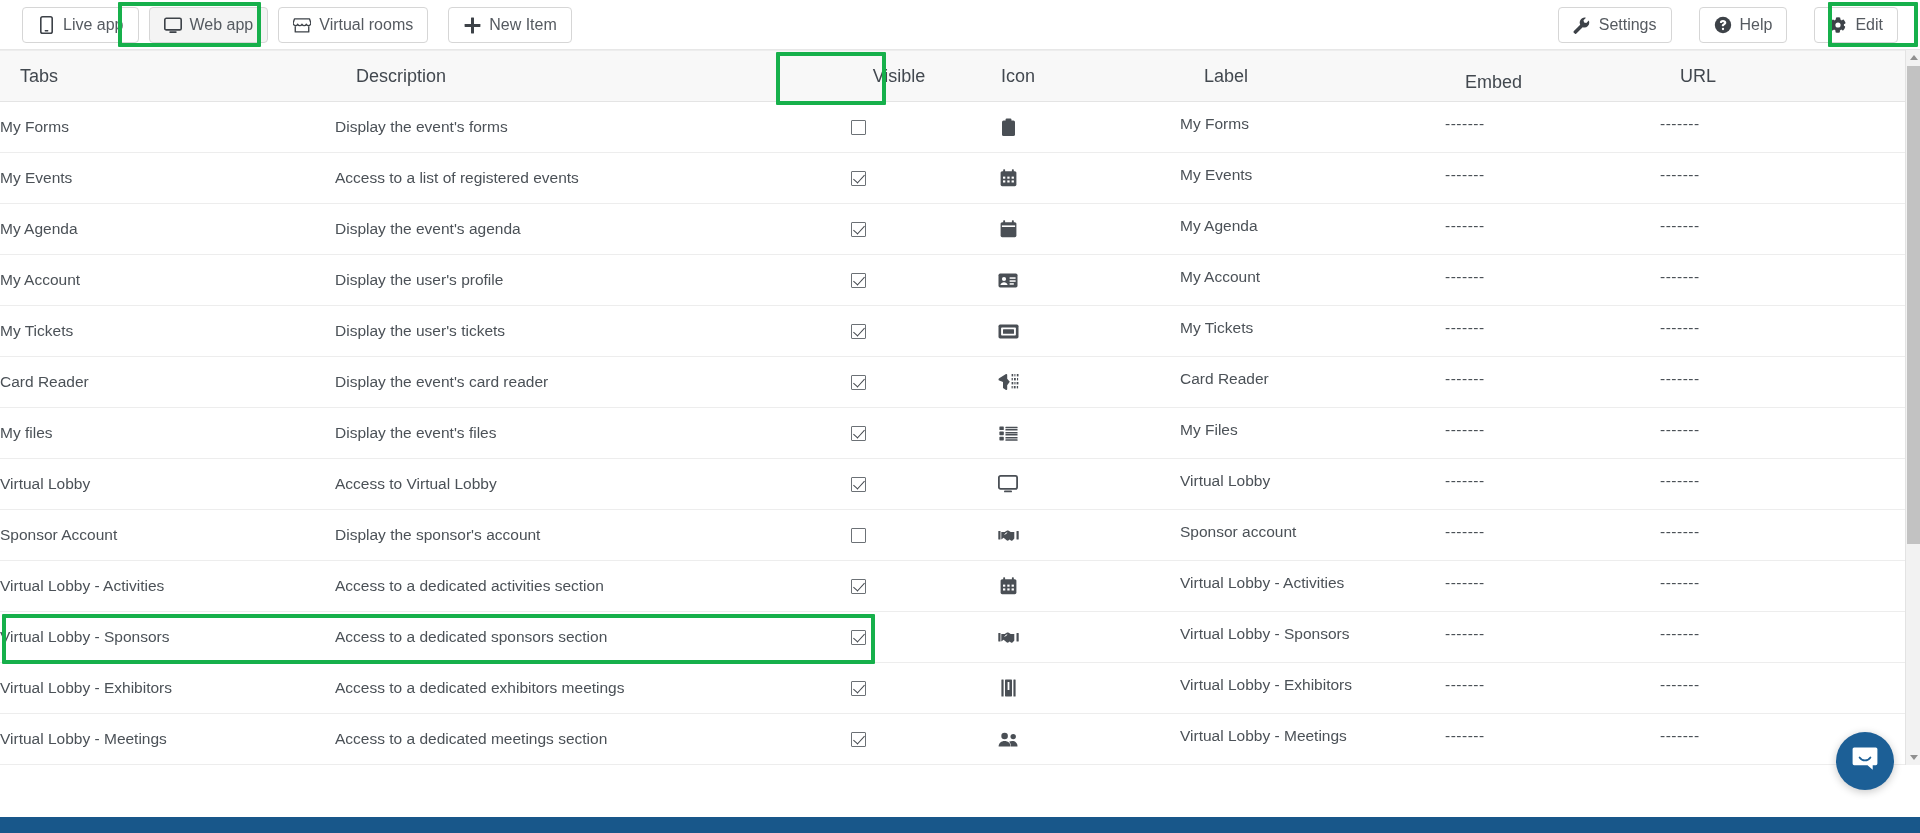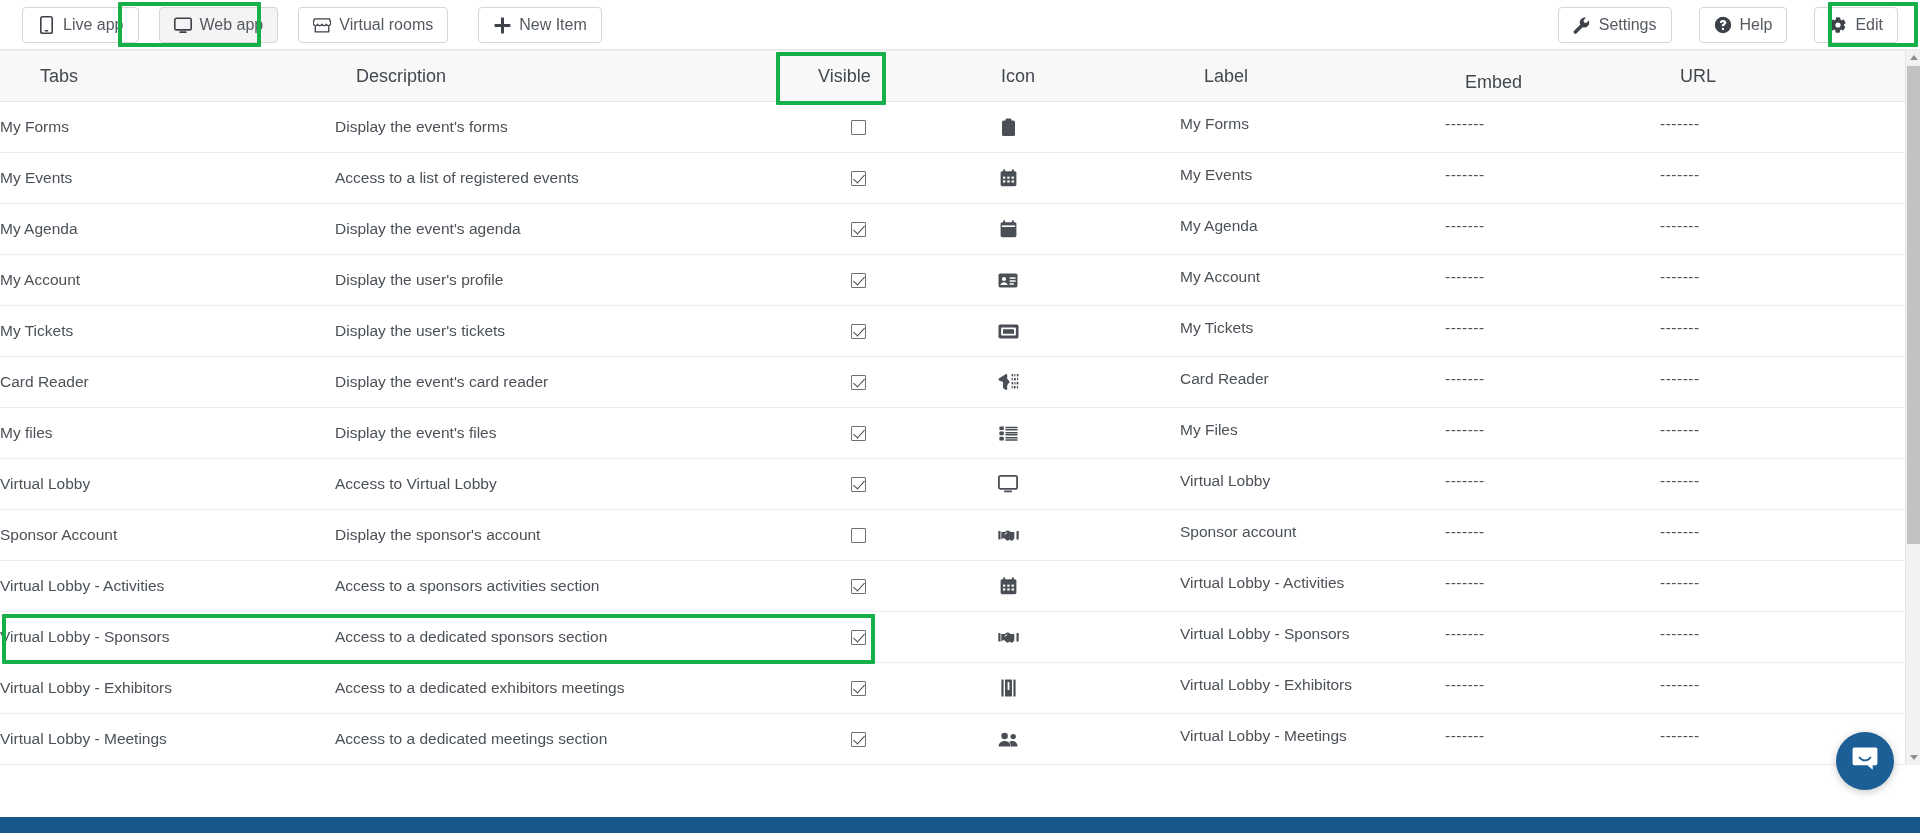--- a/index.html
+++ b/index.html
@@ -27,21 +27,20 @@
     width: 1920px;
     height: 50px;
     background: #ffffff;
     border-bottom: 1px solid #e7e7e7;
   }
   .toolbar-left {
     position: absolute;
     left: 22px; top: 7px;
     display: flex;
     align-items: center;
-    gap: 10px;
   }
   .toolbar-right {
     position: absolute;
     right: 22px; top: 7px;
     display: flex;
     align-items: center;
     gap: 17px;
   }
   .btn {
     height: 36px;
@@ -110,23 +109,23 @@
     background: #f8f8f8;
     border-bottom: 1px solid #e4e4e4;
     border-top: 1px solid #ededed;
     color: #42484f;
     font-size: 18px;
     font-weight: 400;
     text-align: left;
     padding: 0;
     vertical-align: middle;
   }
-  .th-in { padding-left: 40px; }
+  .th-in { padding-left: 20px; }
   th.h-desc .th-in  { padding-left: 21px; }
-  th.h-vis .th-in   { padding-left: 23px; }
+  th.h-vis .th-in   { padding-left: 23px; text-align: center; }
   th.h-icon .th-in  { padding-left: 21px; }
   th.h-label .th-in { padding-left: 24px; }
   th.h-embed .th-in { padding-left: 20px; margin-top: 12px; }
   th.h-url .th-in   { padding-left: 20px; }
 
   table.grid tbody td {
     height: 51px;
     border-bottom: 1px solid #ededed;
     padding: 0;
     color: #4b5157;
@@ -523,21 +522,21 @@
                   <path d="M3.3 4.0h3.4l2.0-1.2c.6-.4 1.4-.4 2.0 0l2.0 1.2h3.6v6.6l-1.5 1.6c-.5.5-1.3.6-1.9.2l-1.3-.9-.9.8c-.6.5-1.5.5-2.1 0l-3.0-2.5-2.3 1.6z"></path>
                   <path d="M6.6 6.4l2.6-1.8" stroke="#ffffff" stroke-width="1.0" fill="none"></path>
                 </svg>
               </span></td>
             <td class="d-label"><span class="nudge-up">Sponsor account</span></td>
             <td class="d-embed"><span class="nudge-up">-------</span></td>
             <td class="d-url"><span class="nudge-up">-------</span></td>
           </tr>
           <tr>
             <td class="d-tabs"><span>Virtual Lobby - Activities</span></td>
-            <td class="d-desc"><span>Access to a sponsors activities section</span></td>
+            <td class="d-desc"><span>Access to a dedicated activities section</span></td>
             <td class="d-vis"><span class="cbox checked"></span></td>
             <td class="d-icon"><span class="ricon">
                 <svg width="17" height="18" viewBox="0 0 17 18" fill="currentColor">
                   <rect x="0.6" y="2.2" width="15.8" height="15" rx="1.6"></rect>
                   <rect x="3.2" y="0.2" width="1.9" height="3.6" rx="0.7"></rect>
                   <rect x="11.9" y="0.2" width="1.9" height="3.6" rx="0.7"></rect>
                   <g fill="#ffffff">
                     <rect x="3" y="7.6" width="2.3" height="2.1"></rect>
                     <rect x="7.3" y="7.6" width="2.3" height="2.1"></rect>
                     <rect x="11.6" y="7.6" width="2.3" height="2.1"></rect>

